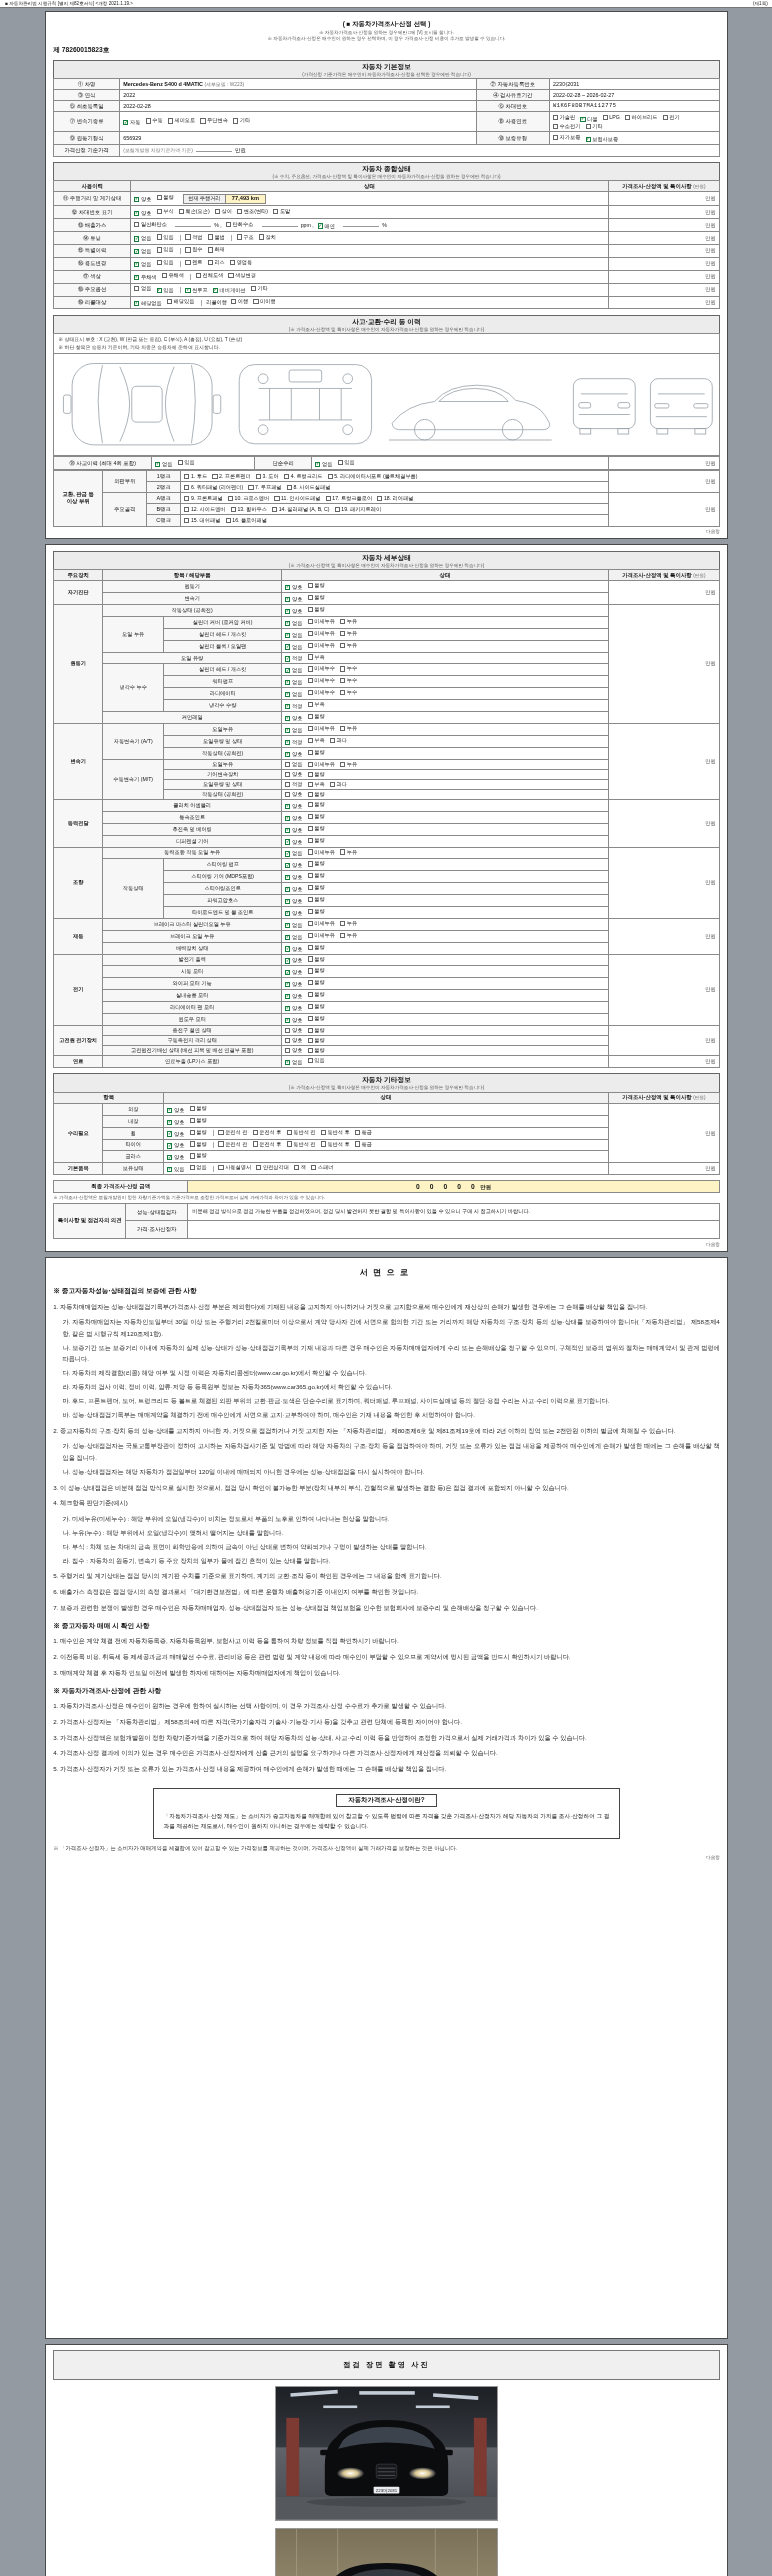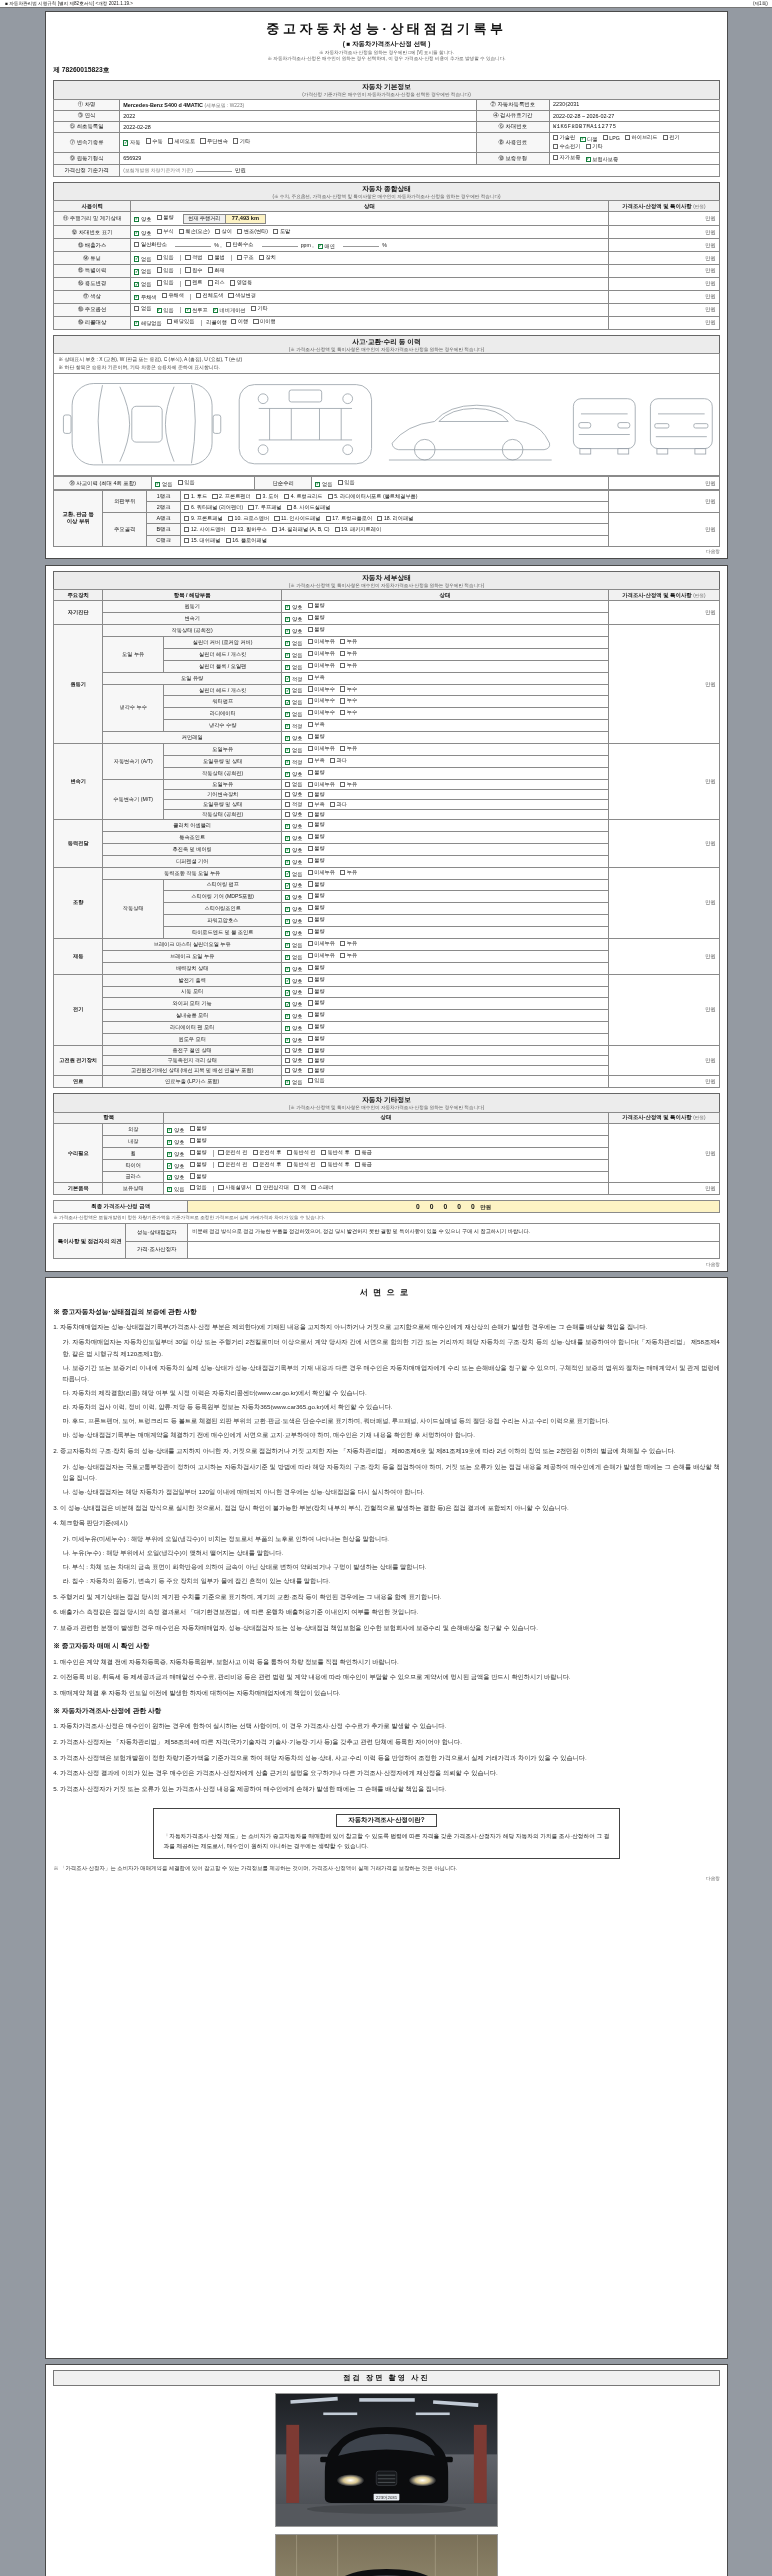--- a/index.html
+++ b/index.html
@@ -66,36 +66,35 @@
   .notes-title { text-align:center; font-size:8.2px; font-weight:bold; letter-spacing:5.2px; margin:4.1px 0 7.2px; }
   .nb-h { font-weight:bold; font-size:6.7px; margin:9.3px 0 3.1px; }
   .nb-p { font-size:6.2px; line-height:1.85; margin:4.1px 0; color:#1c1c1c; text-align:justify; }
   .nb-s { font-size:6.2px; line-height:1.85; margin:2.6px 0 2.6px 9.3px; color:#2a2a2a; text-align:justify; }
   .qbox { border:0.8px solid #444; width:70%; margin:13.4px auto 5.2px; padding:5.2px 9.3px 6.2px; text-align:center; }
   .qbox-title { display:inline-block; border:0.5px solid #444; padding:1px 11.3px; font-weight:bold; font-size:6.4px; margin-bottom:4.1px; }
   .qbox-text { font-size:5.7px; line-height:1.8; text-align:justify; }
   .nb-footer { font-size:5.4px; color:#333; margin-top:5.2px; line-height:1.7; }
 
   .photos-title { text-align:center; font-size:7.2px; font-weight:bold; letter-spacing:2.1px;
-    border:0.5px solid #777; background:#f0f0f0; padding:2px 0; margin-bottom:6.2px; }
+    border:0.5px solid #777; background:#f0f0f0; padding:9px 0; margin-bottom:6.2px; }
   .photo-wrap { width:223px; margin:0 auto 7.2px; border:0.5px solid #999; font-size:0; }
   .photo-wrap svg { width:100%; height:auto; display:block; }
 </style>
 </head>
 <body>
 
 <div class="topstrip">
   <span>■ 자동차관리법 시행규칙 [별지 제82호서식] &lt;개정 2021.1.19.&gt;</span>
   <span>(제1쪽)</span>
 </div>
 
 <div class="wrap">
 
   <section class="panel">
-    <h1 class="doc-title">중고자동차성능·상태점검기록부</h1>
     <div class="sel-line">( ■ 자동차가격조사·산정 선택 )</div>
     <div class="sel-note">※ 자동차가격조사·산정을 원하는 경우에만 □에 [V] 표시를 합니다.</div>
     <div class="sel-note">※ 자동차가격조사·산정은 매수인이 원하는 경우 선택하며, 이 경우 가격조사·산정 비용이 추가로 발생할 수 있습니다.</div>
     <div class="doc-no">제 78260015823호</div>
 
     <div class="sec-title">
       <span>자동차 기본정보</span>
       <div class="sec-sub">(가격산정 기준가격은 매수인이 자동차가격조사·산정을 선택한 경우에만 적습니다)</div>
     </div>
     <table class="t" id="basic-table">

